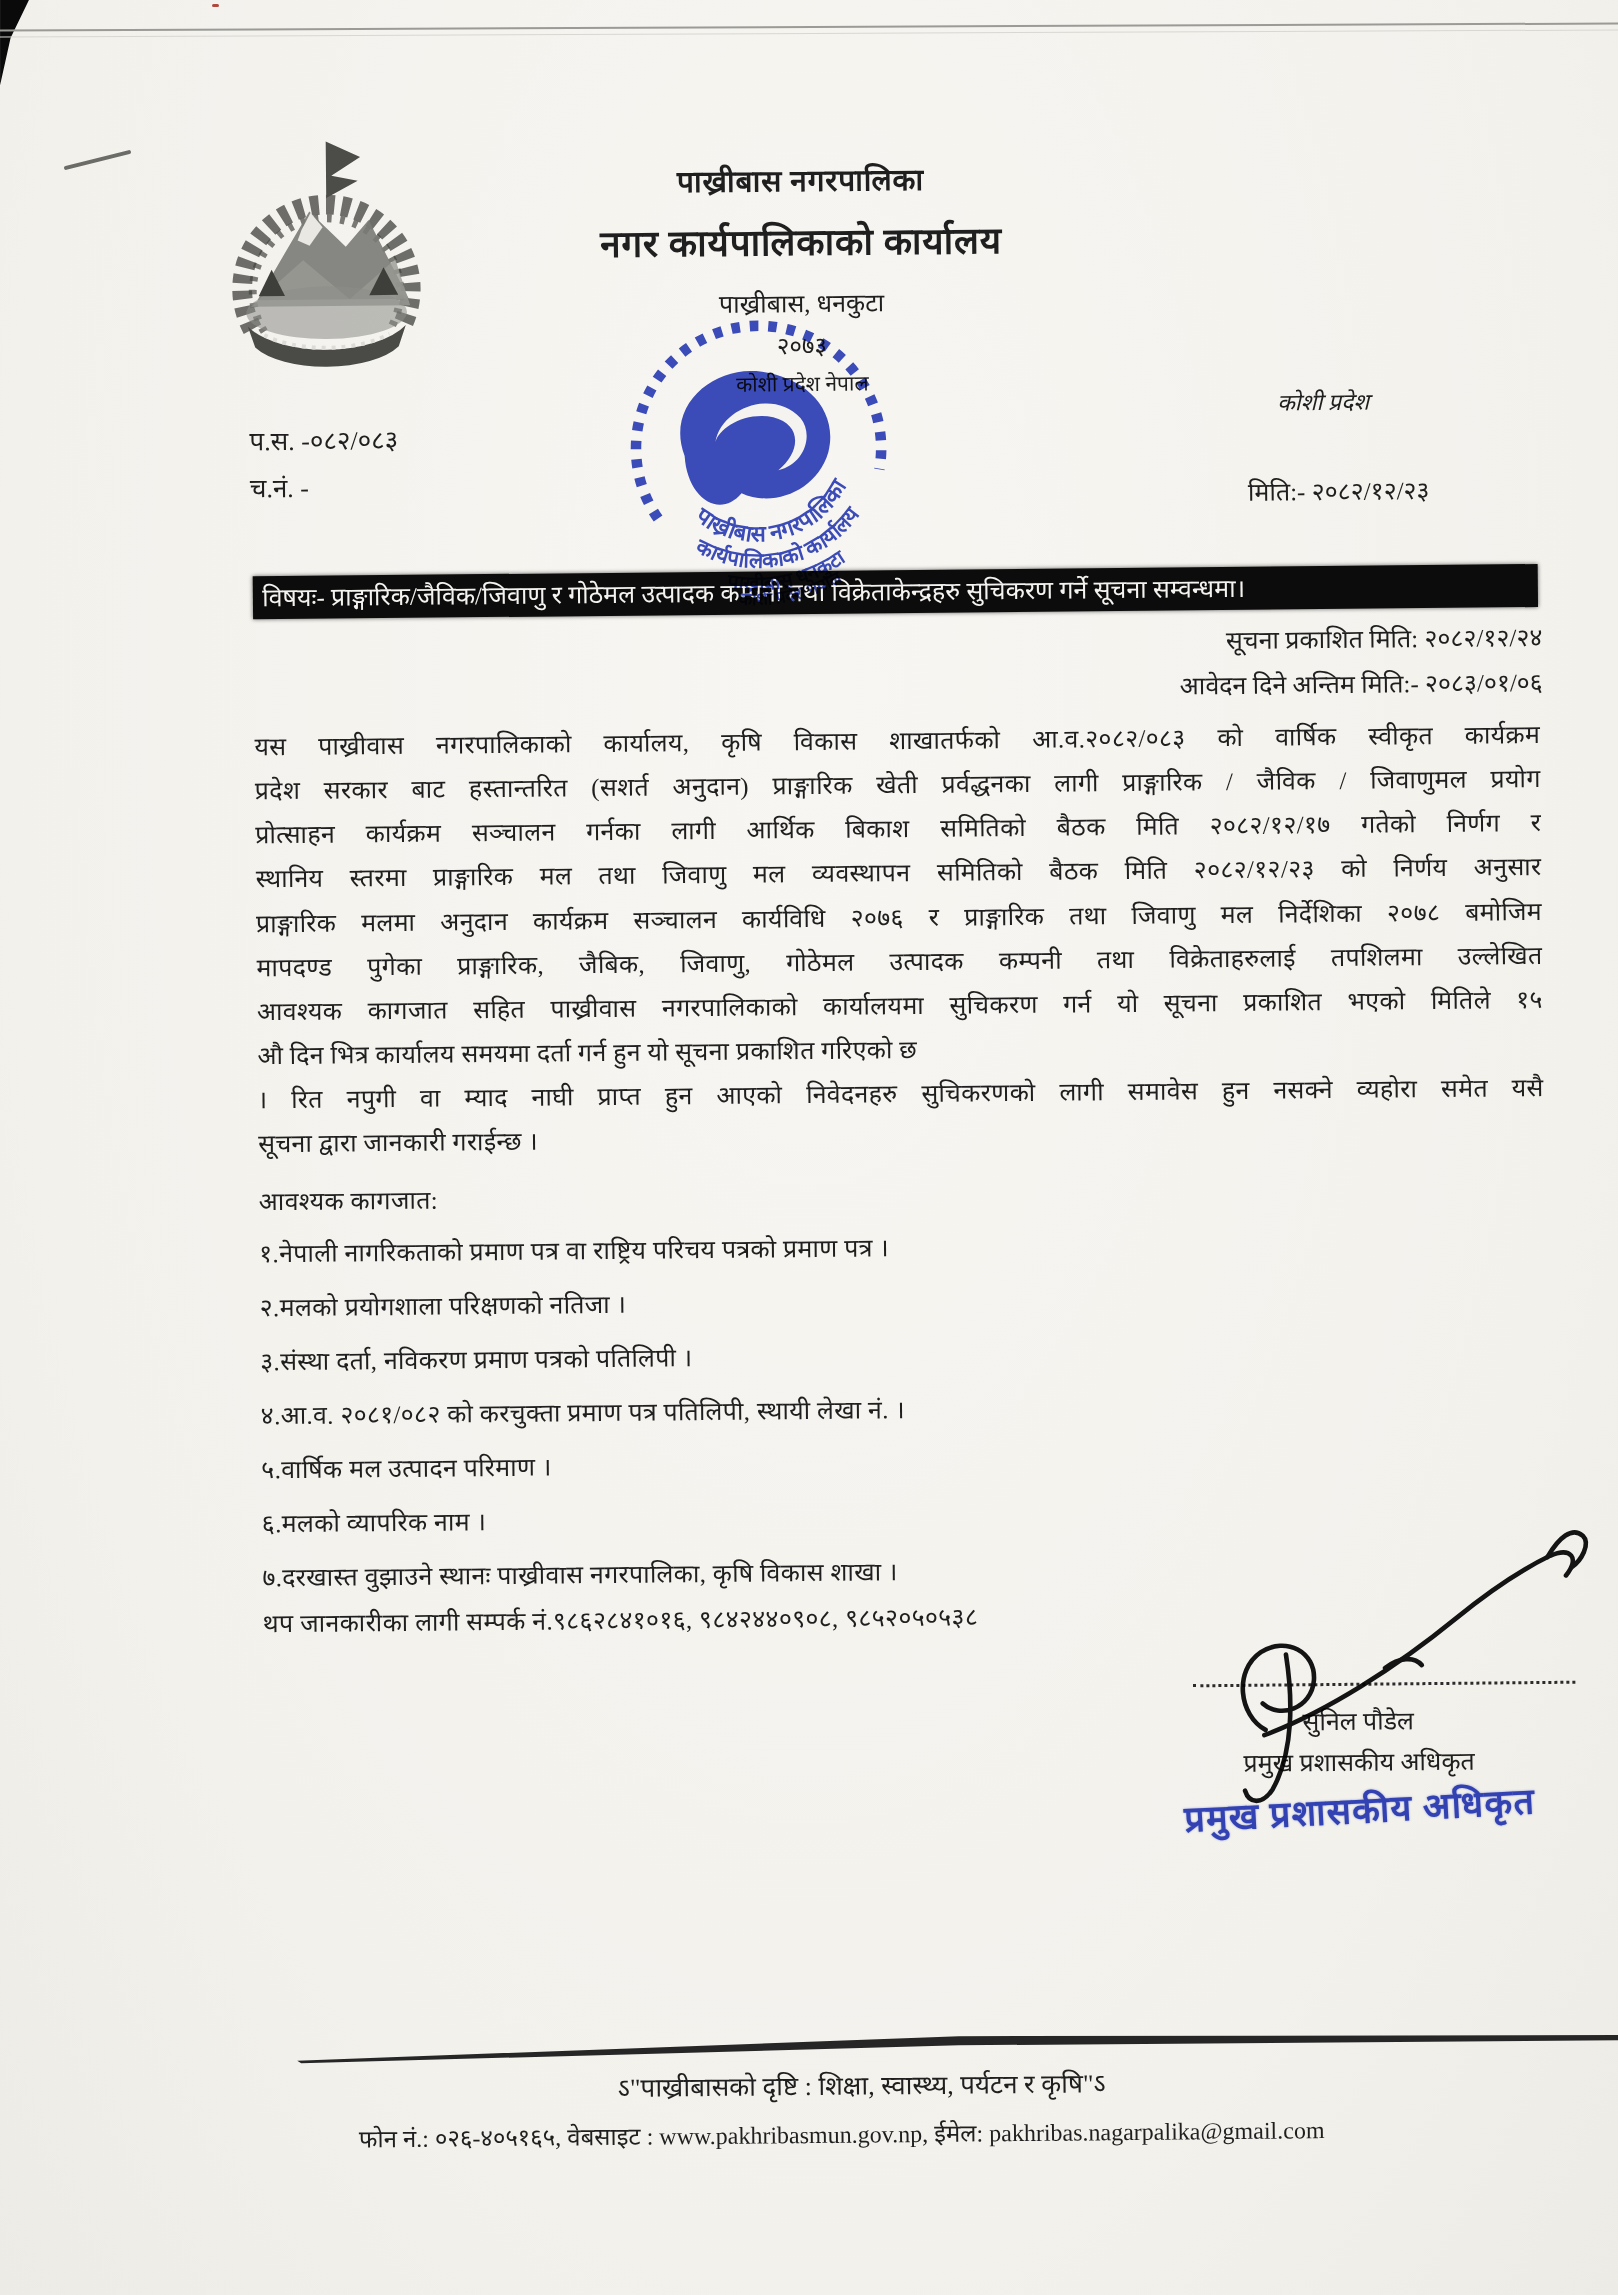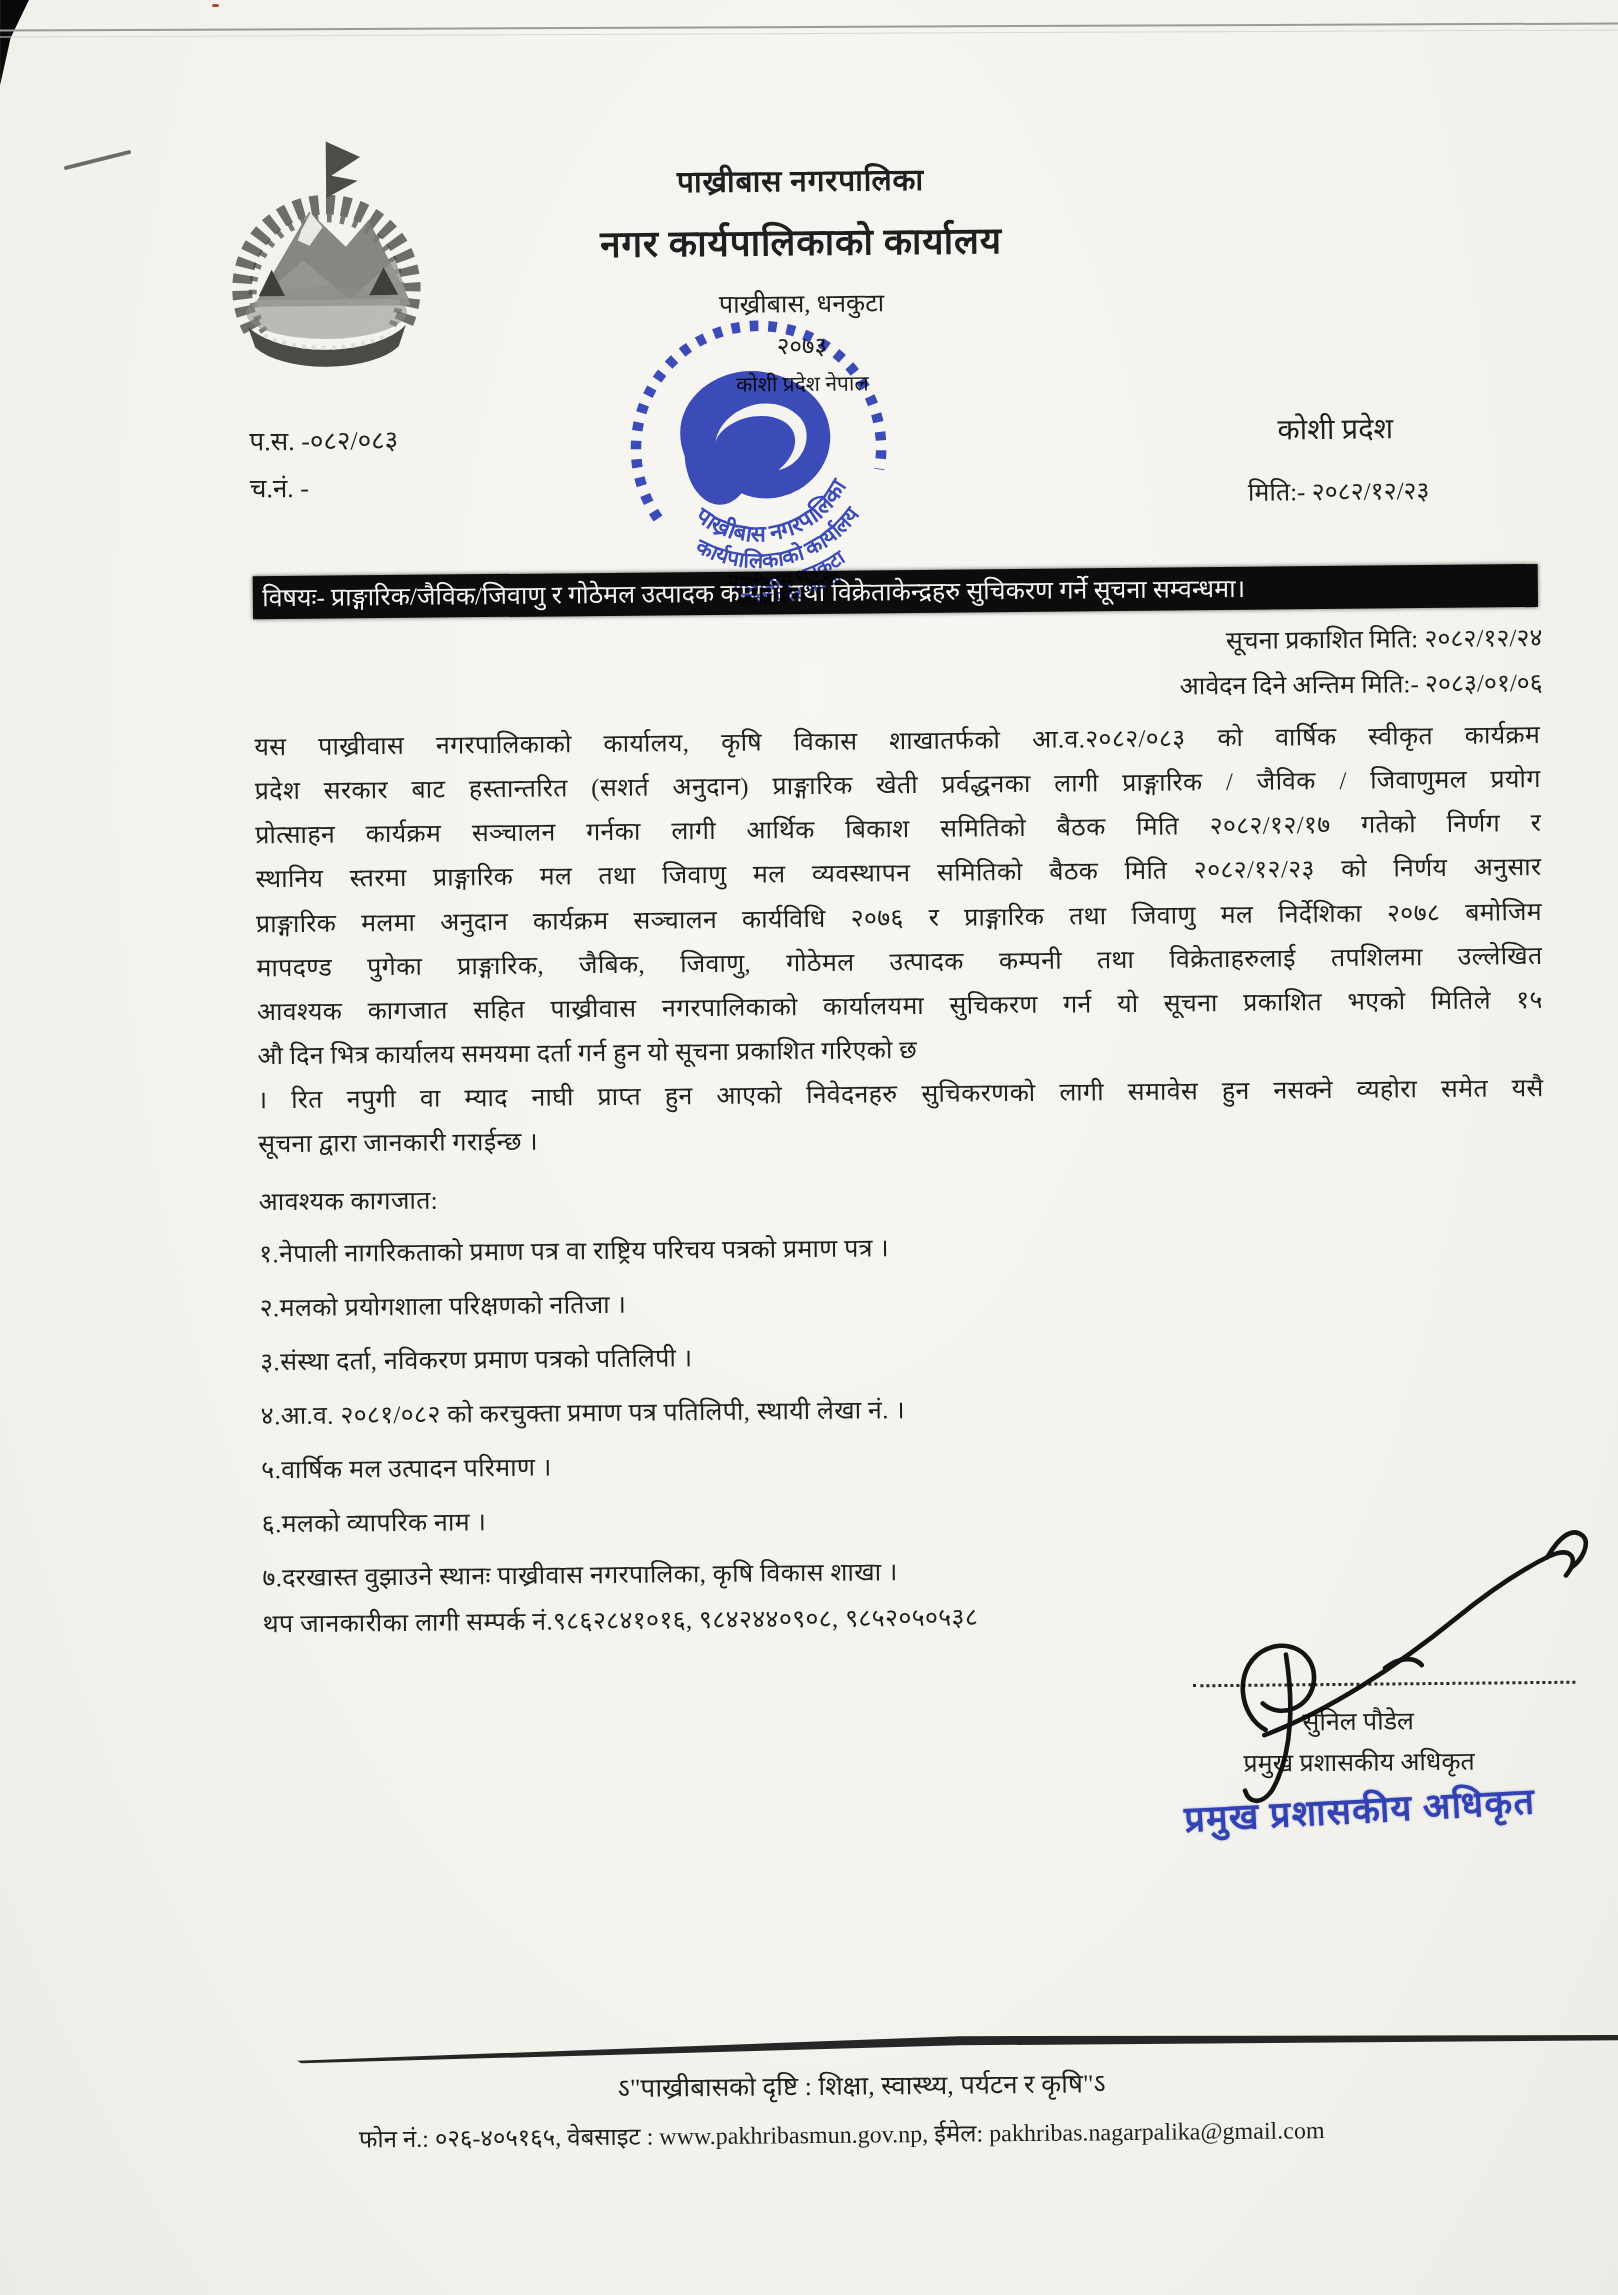--- a/index.html
+++ b/index.html
@@ -59,21 +59,21 @@
 
     <div class="abs c b" style="left:478px;top:159px;width:659px;font-size:30px;letter-spacing:0.7px;">पाख्रीबास नगरपालिका</div>
     <div class="abs c b" style="left:445px;top:215px;width:725px;font-size:37px;letter-spacing:0.7px;">नगर कार्यपालिकाको कार्यालय</div>
     <div class="abs c" style="left:478px;top:285px;width:659px;font-size:25px;">पाख्रीबास, धनकुटा</div>
     <div class="abs c" style="left:478px;top:328px;width:659px;font-size:24px;">२०७३</div>
     <div class="abs c" style="left:478px;top:369px;width:659px;font-size:21px;">कोशी प्रदेश नेपाल</div>
 
     <div class="abs" style="left:254px;top:417px;font-size:26px;">प.स. -०८२/०८३</div>
     <div class="abs" style="left:254px;top:464px;font-size:26px;">च.नं. -</div>
 
-    <div class="abs" style="left:1282px;top:413px;font-size:29px;">कोशी प्रदेश</div>
+    <div class="abs" style="left:1282px;top:390px;font-size:23px;font-style:italic;">कोशी प्रदेश</div>
     <div class="abs handmark" style="left:1252px;top:478px;font-size:25px;font-weight:normal;">मिति:- २०८२/१२/२३</div>
 
     <div class="abs subject-bar" style="left:256px;top:571px;width:1267px;">विषयः- प्राङ्गारिक/जैविक/जिवाणु र गोठेमल उत्पादक कम्पनी तथा विक्रेताकेन्द्रहरु सुचिकरण गर्ने सूचना सम्वन्धमा।</div>
 
     <div class="abs r" style="left:952px;top:626px;width:593px;font-size:25px;">सूचना प्रकाशित मिति: २०८२/१२/२४</div>
     <div class="abs r" style="left:952px;top:671px;width:593px;font-size:25px;">आवेदन दिने अन्तिम मिति:- २०८३/०१/०६</div>
 
     <div class="abs line jl" style="left:256px;top:725px;width:1286px;">यस पाख्रीवास नगरपालिकाको कार्यालय, कृषि विकास शाखातर्फको आ.व.२०८२/०८३ को वार्षिक स्वीकृत कार्यक्रम</div>
     <div class="abs line jl" style="left:256px;top:769px;width:1286px;">प्रदेश सरकार बाट हस्तान्तरित (सशर्त अनुदान) प्राङ्गारिक खेती प्रर्वद्धनका लागी प्राङ्गारिक / जैविक / जिवाणुमल प्रयोग</div>
     <div class="abs line jl" style="left:256px;top:813px;width:1286px;">प्रोत्साहन कार्यक्रम सञ्चालन गर्नका लागी आर्थिक बिकाश समितिको बैठक मिति २०८२/१२/१७ गतेको निर्णग र</div>

